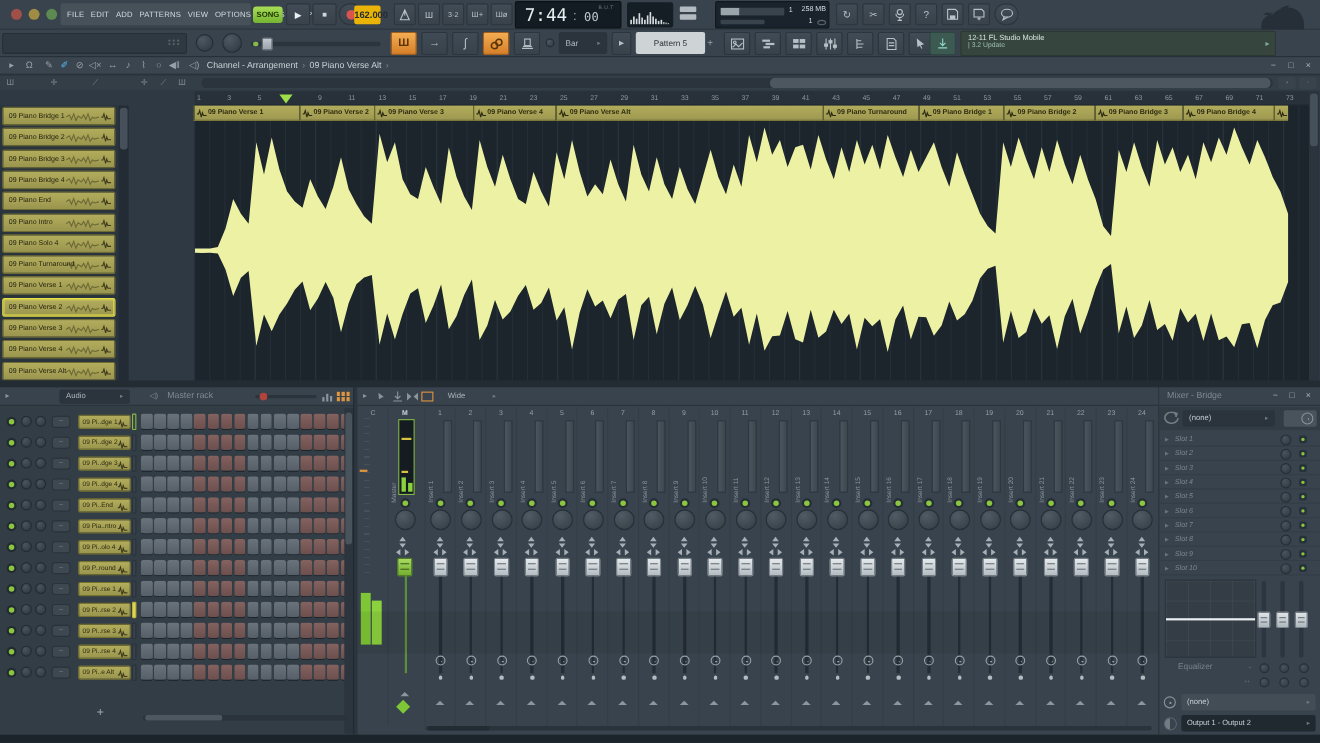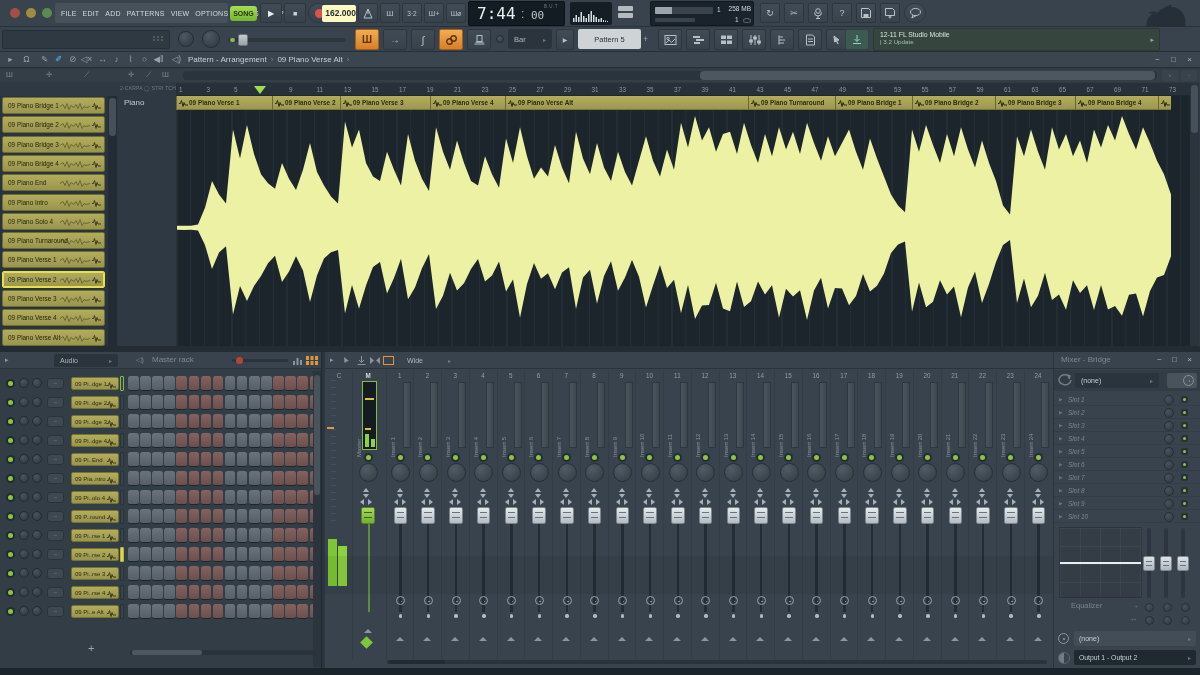--- a/index.html
+++ b/index.html
@@ -5,21 +5,21 @@
   html,body{margin:0;padding:0;background:#1a2128;}
   *{box-sizing:border-box;font-family:"Liberation Sans","DejaVu Sans",sans-serif;}
   #screen{position:relative;width:1200px;height:675px;background:#2c353d;overflow:hidden;}
   
   #topbar{position:absolute;left:0;top:0;width:1200px;height:27px;background:#39434d;border-bottom:1px solid #29323a;}
   .tlight{position:absolute;top:8px;width:10px;height:10px;border-radius:50%;}
   #menubox{position:absolute;left:55px;top:3px;width:173px;height:20px;background:#46515a;border-radius:2px;display:flex;align-items:center;padding:0 6px;gap:6px;}
   .mi{font-size:7px;color:#d3dbe0;letter-spacing:.2px;cursor:default;}
   .tbtn{position:absolute;top:3px;height:20px;background:linear-gradient(#424c56,#39424b);border-radius:2px;color:#b9c2c9;font-size:9px;display:flex;align-items:center;justify-content:center;border:1px solid #2d363e;}
   #songbtn{position:absolute;left:230px;top:6px;width:27px;height:15px;background:linear-gradient(#a8dd56,#74b430);border-radius:3px;color:#1e3305;font-size:7px;font-weight:bold;text-align:center;line-height:15px;}
-  #tempo{position:absolute;left:322px;top:5px;width:34px;height:17px;background:#fef9c3;border-radius:2px;color:#242c33;font-size:8.5px;font-weight:bold;text-align:right;line-height:17px;}
+  #tempo{position:absolute;left:322px;top:5px;width:24px;height:17px;background:#eab308;border-radius:2px;color:#242c33;font-size:8.5px;font-weight:bold;text-align:right;line-height:17px;}
   #timepanel{position:absolute;left:468px;top:1px;width:97px;height:25px;background:#131c23;border:1px solid #0c1217;border-radius:2px;color:#e6eff0;}
   #timemain{position:absolute;left:8px;top:2px;font-size:16px;font-family:"DejaVu Sans Mono",monospace;}
   #timefrac{position:absolute;left:62px;top:7px;font-size:11px;font-family:"DejaVu Sans Mono",monospace;color:#bcc8ca;}
   #timeunit{position:absolute;right:6px;top:2px;font-size:4.5px;color:#6f7c82;letter-spacing:.5px;}
   #scope{position:absolute;left:570px;top:2px;width:42px;height:23px;background:#151e25;border-radius:2px;}
   #stackw{position:absolute;left:618px;top:6px;width:16px;height:15px;}
   .stackbar{width:15px;height:5px;background:#b3bbc1;border-radius:1px;margin-bottom:2px;}
   #cpupanel{position:absolute;left:650px;top:1px;width:104px;height:25px;background:#1a232b;border-radius:2px;border:1px solid #11181e;}
   .cpubar{position:absolute;left:4px;width:58px;background:#39434b;border-radius:1px;overflow:hidden;}
   .cpufill{height:100%;width:30%;background:#9aa4ab;}
@@ -367,21 +367,21 @@
       <span class="plicon" style="left:52px;color:#59b9f5">✐</span>
       <span class="plicon" style="left:66px">⊘</span>
       <span class="plicon" style="left:80px">◁×</span>
       <span class="plicon" style="left:96px">↔</span>
       <span class="plicon" style="left:110px">♪</span>
       <span class="plicon" style="left:124px">⌇</span>
       <span class="plicon" style="left:138px">○</span>
       <span class="plicon" style="left:152px">◀‖</span>
       <span class="plicon" style="left:170px">◁)</span>
       <div id="pl-titletext">
-        <span>Pattern - Arrangement</span><span class="crumbsep">›</span><span>09 Piano Verse Alt</span><span class="crumbsep">›</span>
+        <span>Channel - Arrangement</span><span class="crumbsep">›</span><span>09 Piano Verse Alt</span><span class="crumbsep">›</span>
       </div>
       <span class="winbtn" style="position:absolute;right:36px;top:3px">−</span>
       <span class="winbtn" style="position:absolute;right:20px;top:3px">□</span>
       <span class="winbtn" style="position:absolute;right:4px;top:3px">×</span>
     </div>
     <div id="pl-row2">
       <span class="r2icon" style="left:6px">Ш</span>
       <span class="r2icon" style="left:46px">✛</span>
       <span class="r2icon" style="left:84px">⟋</span>
       <span class="r2icon" style="left:128px">✛</span>
@@ -425,24 +425,20 @@
         <span class="tick" style="left:799.5px">59</span>
         <span class="tick" style="left:827.0px">61</span>
         <span class="tick" style="left:854.5px">63</span>
         <span class="tick" style="left:882.0px">65</span>
         <span class="tick" style="left:909.5px">67</span>
         <span class="tick" style="left:937.0px">69</span>
         <span class="tick" style="left:964.5px">71</span>
         <span class="tick" style="left:992.0px">73</span>
       </div>
     <div id="playhead" style="left: 253.5px;"></div>
-    <div id="trackcol">
-      <div id="microlabel">2-CKRPA ◯ STRI TCH</div>
-      <div id="trackname">Piano</div>
-    </div>
     <div id="canvas">
         <svg width="1013" height="250">
           <line x1="0.00" y1="0" x2="0.00" y2="250" stroke="#2b3640" stroke-width="1"></line>
           <line x1="13.75" y1="0" x2="13.75" y2="250" stroke="#252f38" stroke-width="1"></line>
           <line x1="27.50" y1="0" x2="27.50" y2="250" stroke="#252f38" stroke-width="1"></line>
           <line x1="41.25" y1="0" x2="41.25" y2="250" stroke="#252f38" stroke-width="1"></line>
           <line x1="55.00" y1="0" x2="55.00" y2="250" stroke="#2b3640" stroke-width="1"></line>
           <line x1="68.75" y1="0" x2="68.75" y2="250" stroke="#252f38" stroke-width="1"></line>
           <line x1="82.50" y1="0" x2="82.50" y2="250" stroke="#252f38" stroke-width="1"></line>
           <line x1="96.25" y1="0" x2="96.25" y2="250" stroke="#252f38" stroke-width="1"></line>

